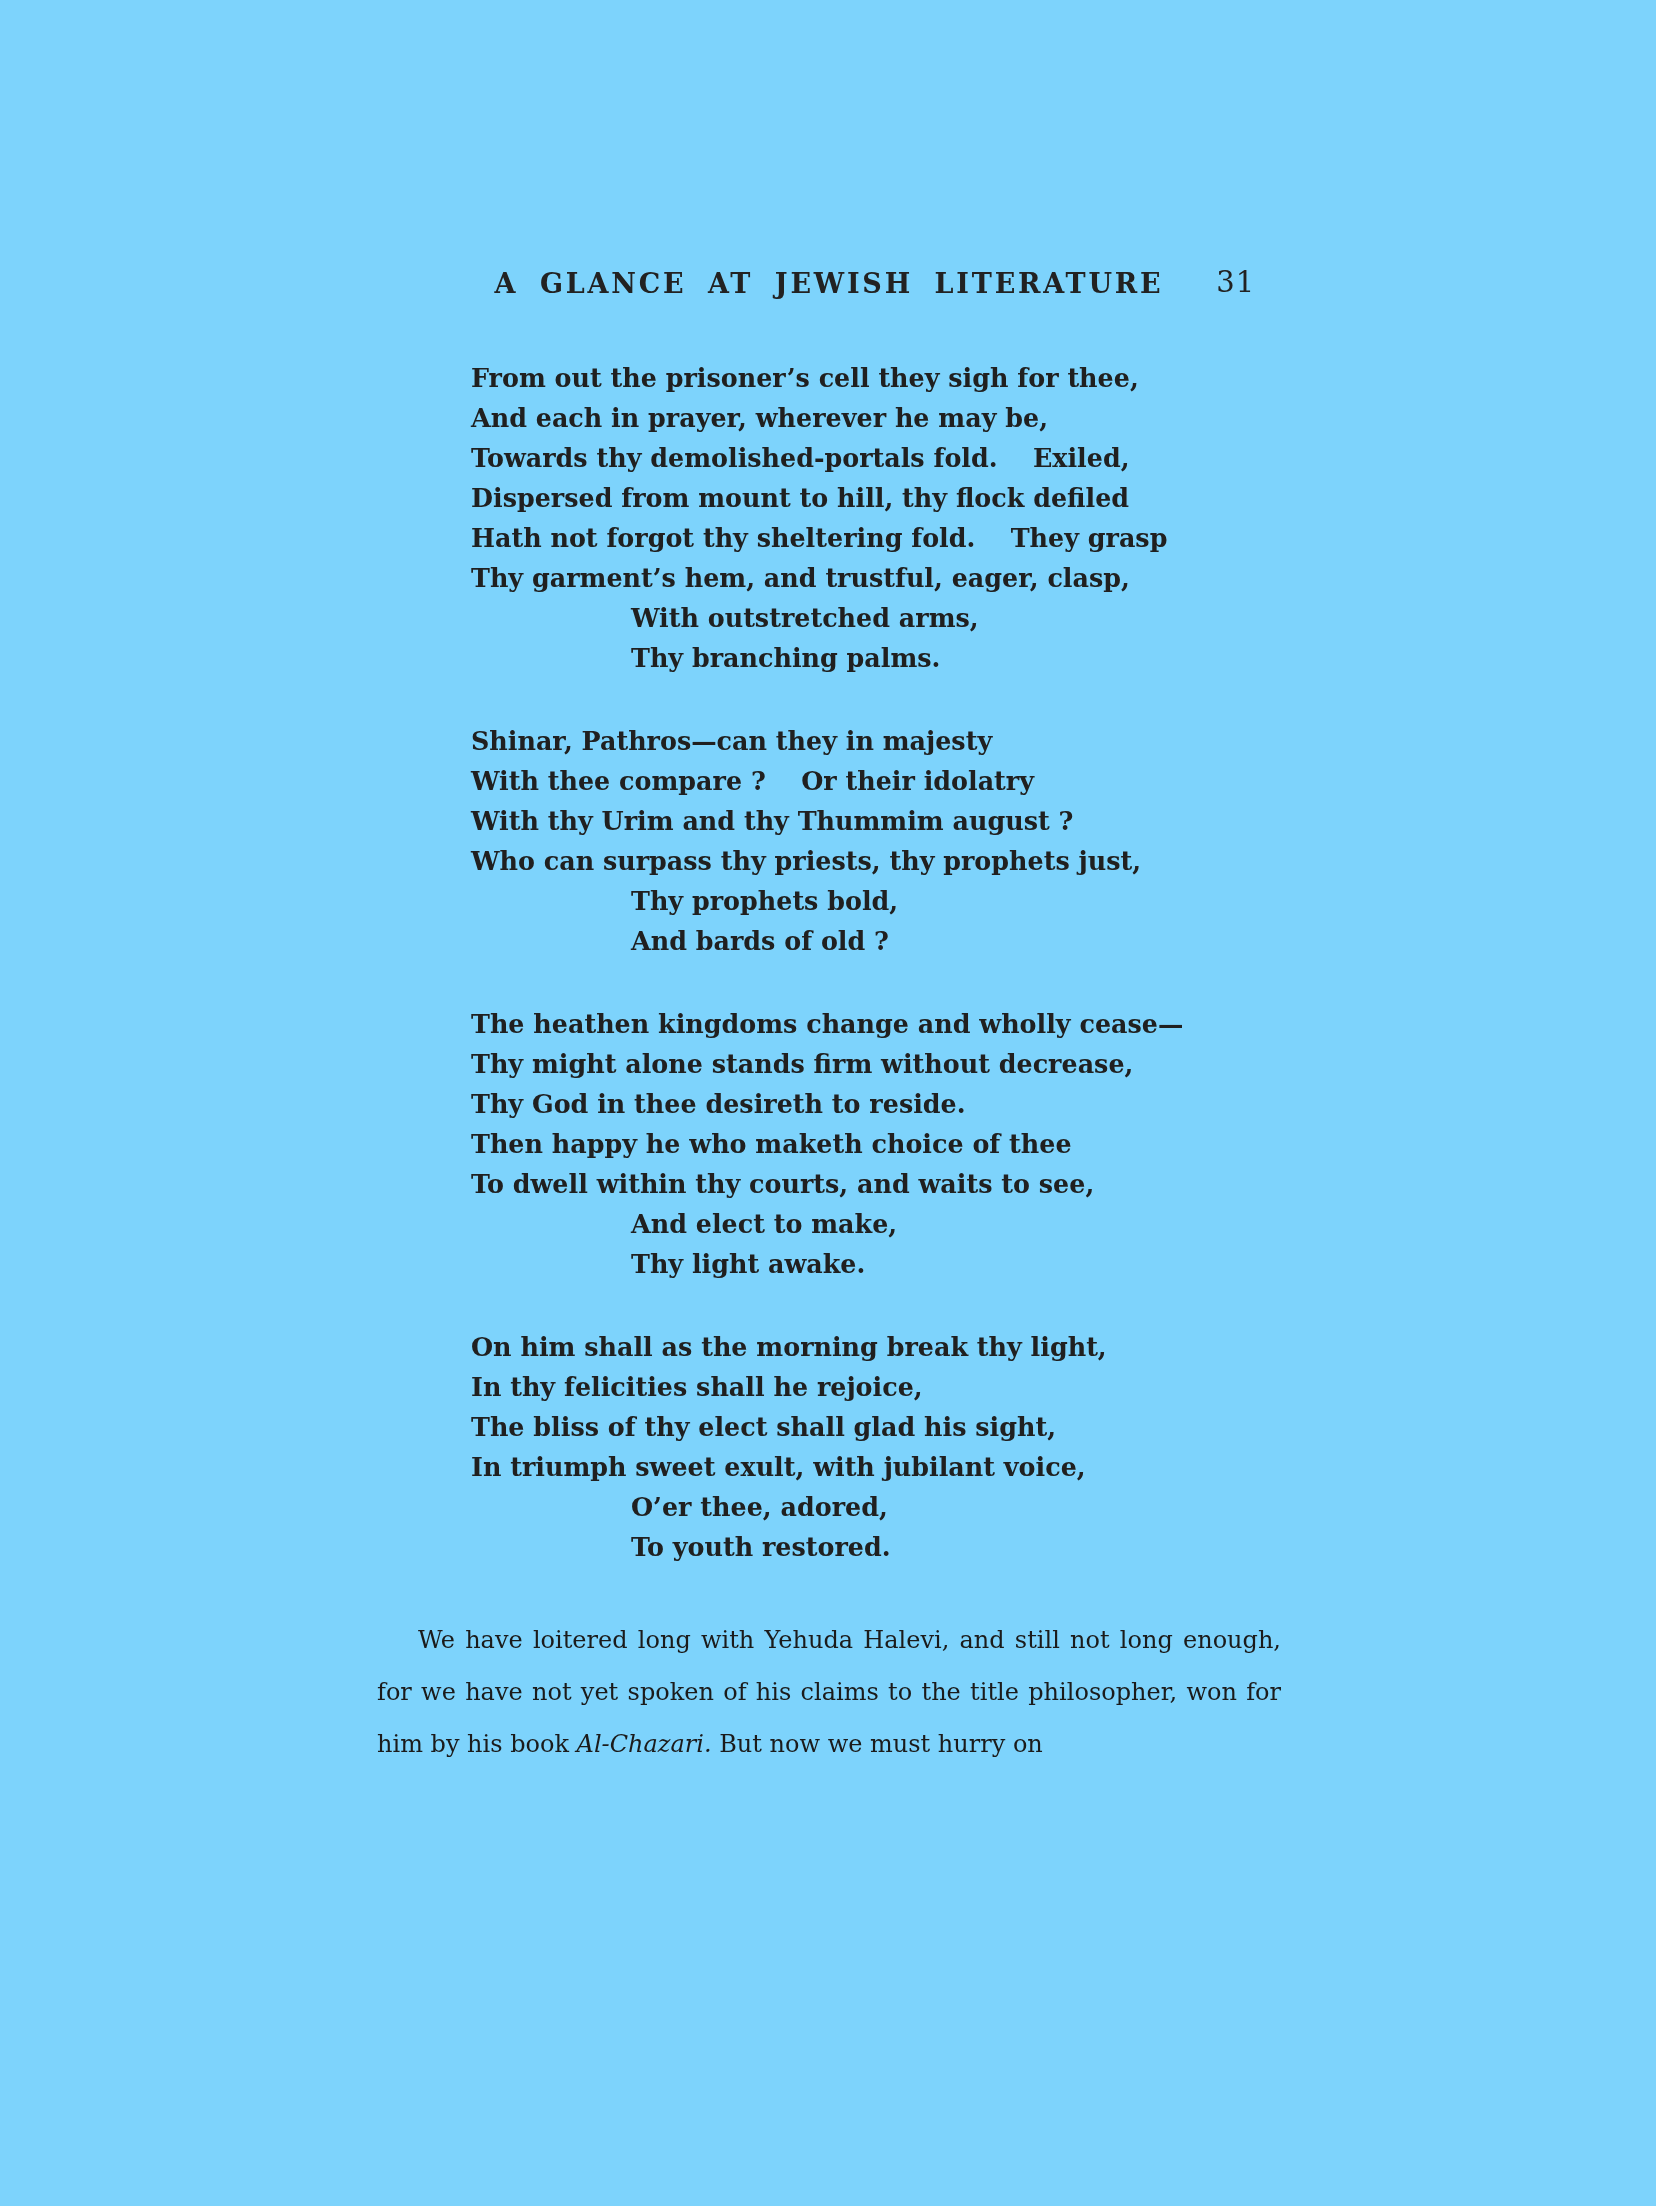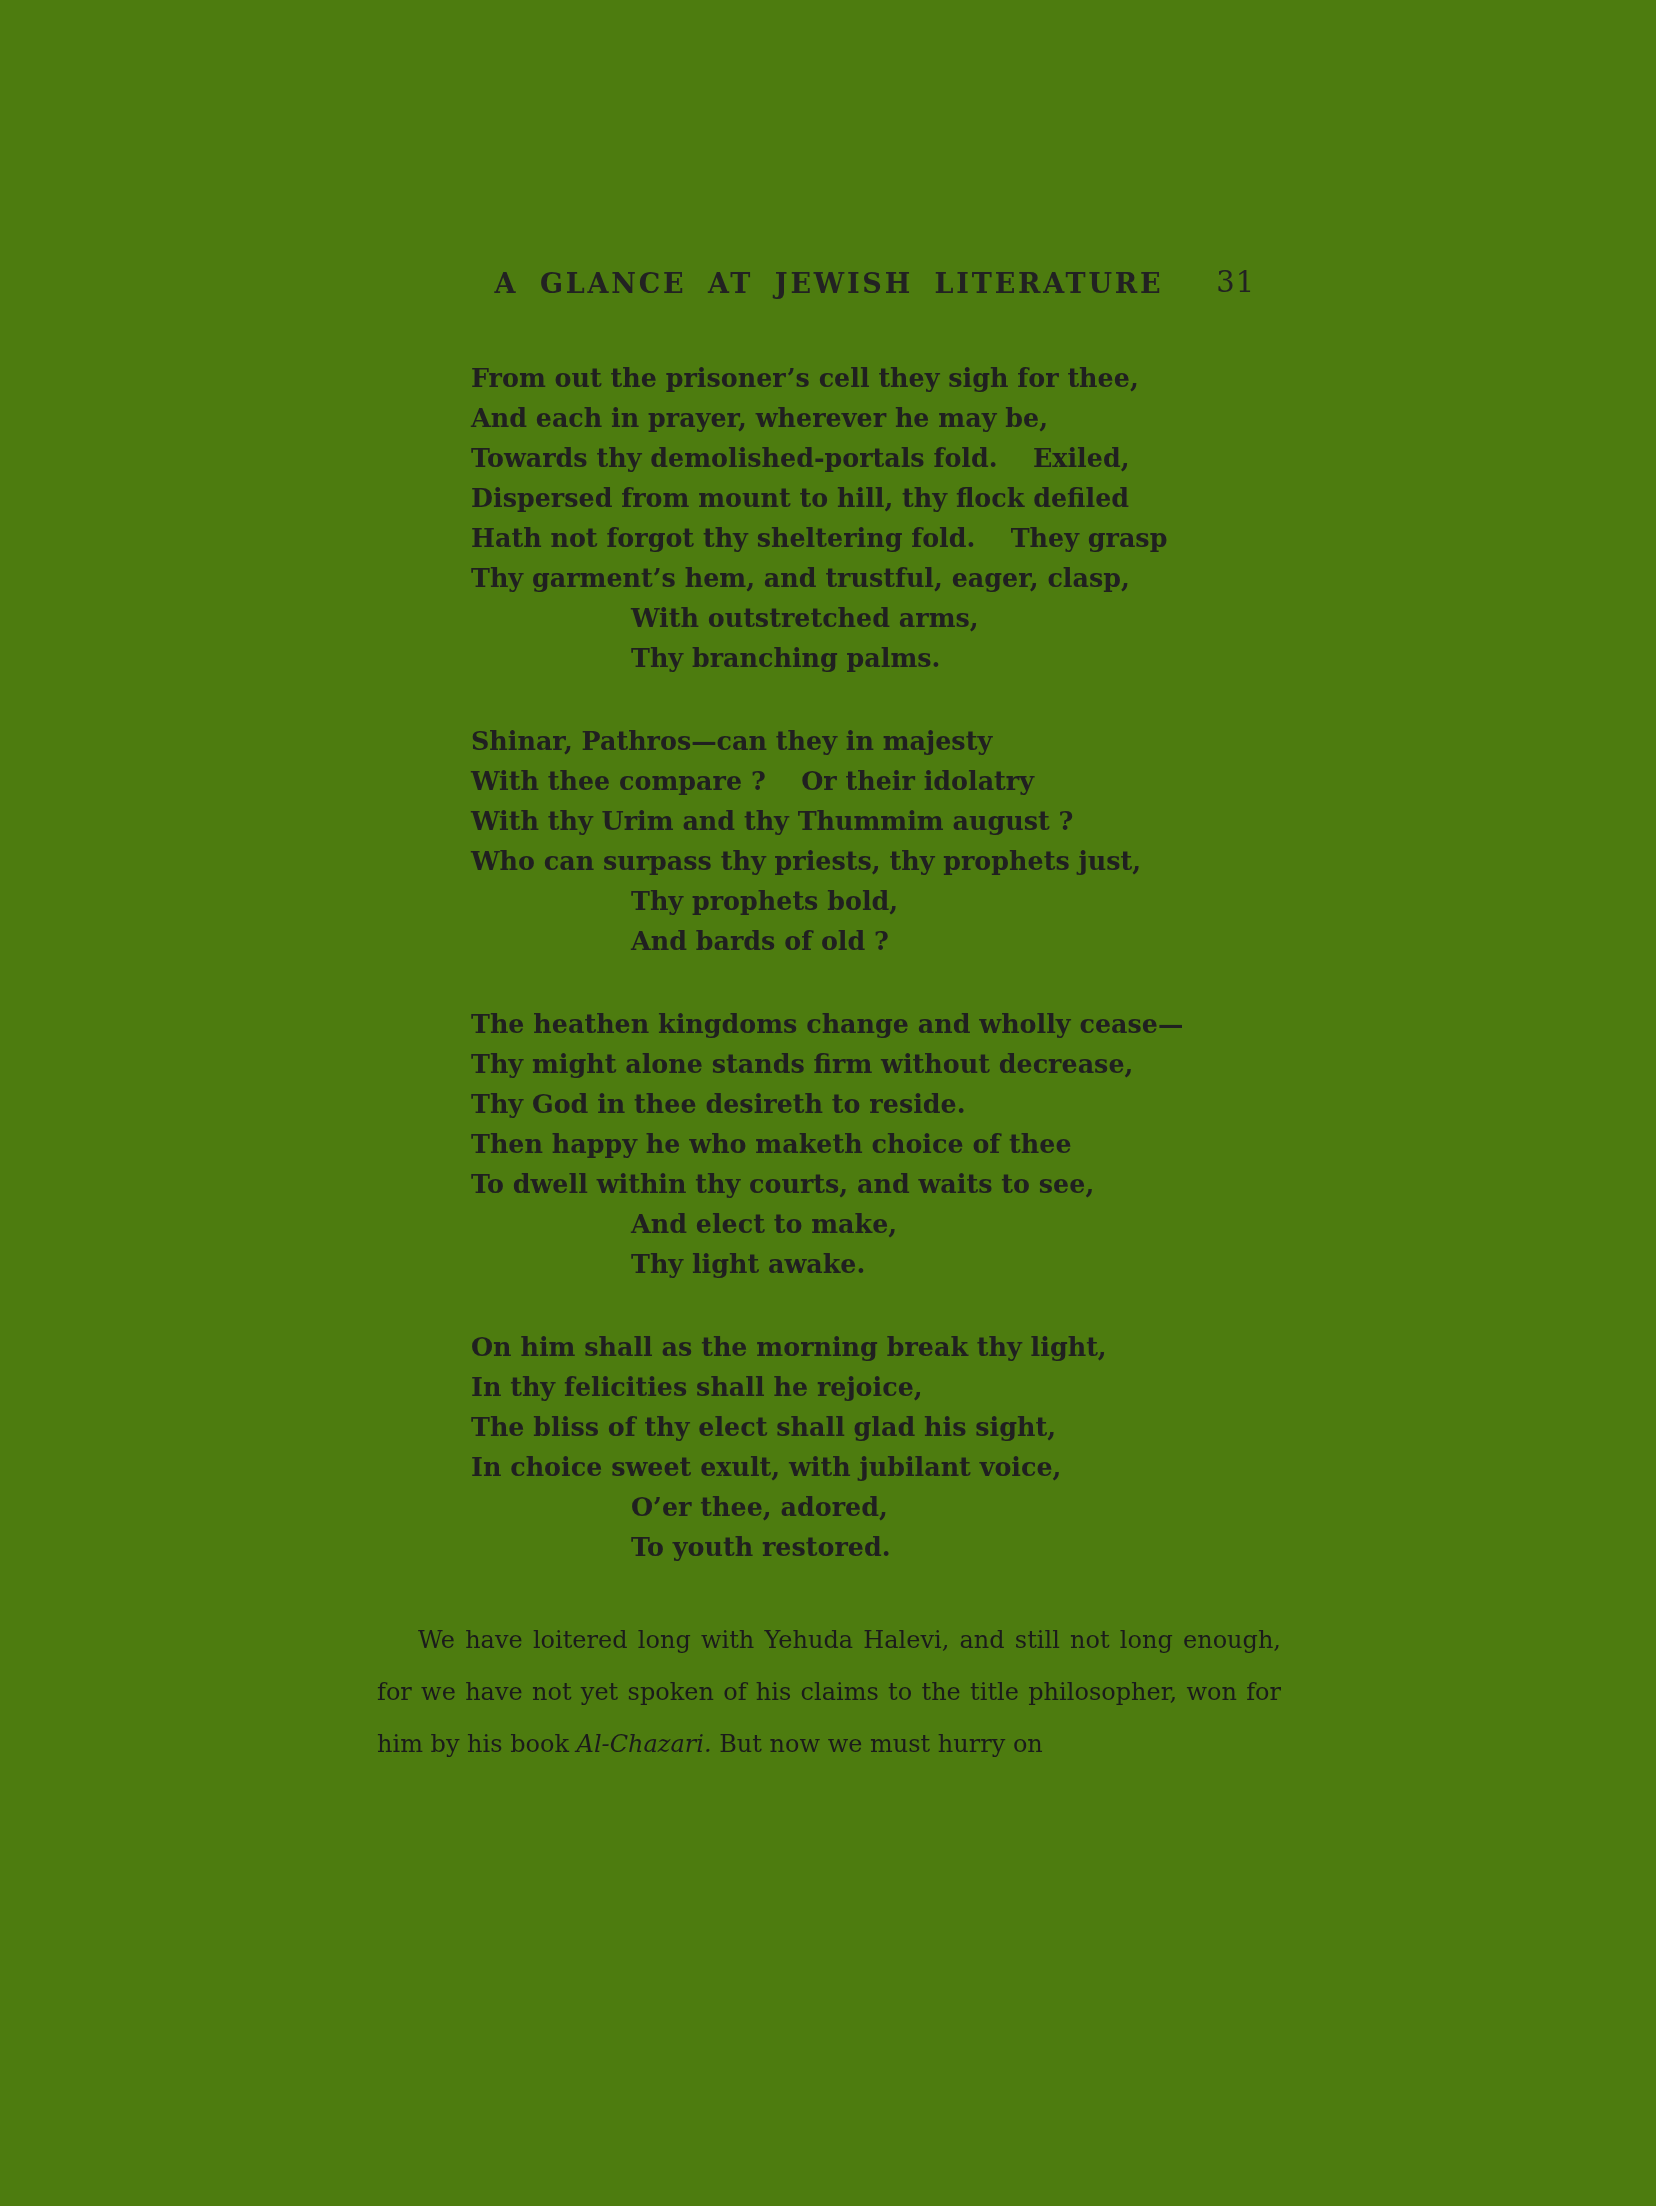--- a/index.html
+++ b/index.html
@@ -9,21 +9,21 @@
   body {
     background: #fdfdfc;
     font-family: "DejaVu Serif", serif;
     color: #1b1b1b;
     -webkit-font-smoothing: antialiased;
   }
   .page {
     position: relative;
     width: 1656px;
     height: 2206px;
-    background: #4d7c0f;
+    background: #7dd3fc;
     overflow: hidden;
   }
   .text-block {
     position: absolute;
     left: 377px;
     top: 268px;
     width: 904px;
   }
   .header {
     position: relative;
@@ -116,21 +116,21 @@
         <div class="line">Then happy he who maketh choice of thee</div>
         <div class="line">To dwell within thy courts, and waits to see,</div>
         <div class="line indent">And elect to make,</div>
         <div class="line indent">Thy light awake.</div>
       </div>
 
       <div class="stanza">
         <div class="line">On him shall as the morning break thy light,</div>
         <div class="line">In thy felicities shall he rejoice,</div>
         <div class="line">The bliss of thy elect shall glad his sight,</div>
-        <div class="line">In choice sweet exult, with jubilant voice,</div>
+        <div class="line">In triumph sweet exult, with jubilant voice,</div>
         <div class="line indent">O’er thee, adored,</div>
         <div class="line indent">To youth restored.</div>
       </div>
 
     </div>
 
     <p class="prose"><span>We have loitered long with Yehuda Halevi, and still not long enough, for we have not yet spoken of his claims to the title philosopher, won for him by his book </span><i>Al-Chazari.</i><span>  But now we must hurry on</span></p>
 
   </div>
 </div>

